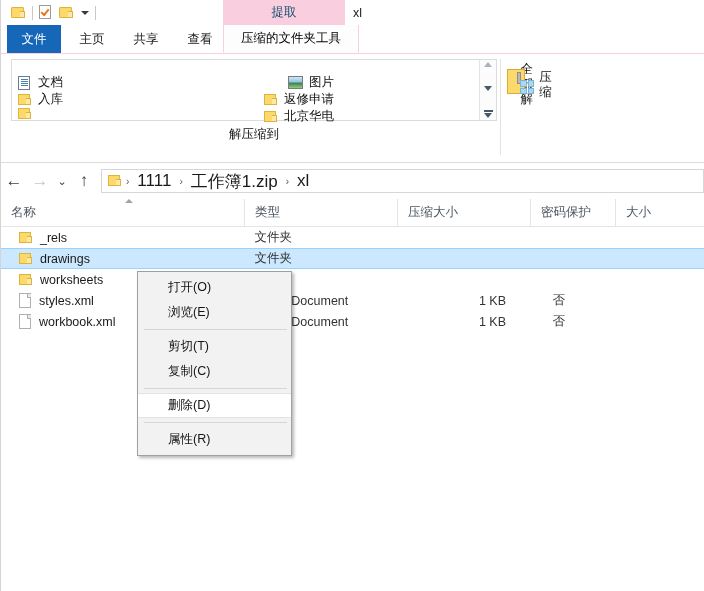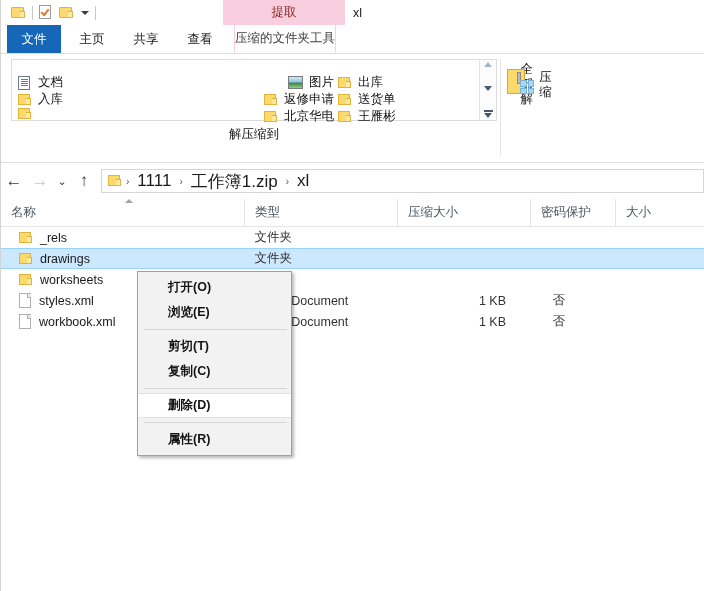--- a/index.html
+++ b/index.html
@@ -107,21 +107,21 @@
   }
 
   
   .ctx-group {
     position: absolute;
     left: 222px;
     top: 0;
     width: 122px;
     height: 25px;
     background: #f9cede;
-    color: #7f1d1d;
+    color: #0c4a6e;
     font-size: 12.5px;
     display: flex;
     align-items: center;
     justify-content: center;
   }
   .winlabel {
     position: absolute;
     left: 352px;
     top: 0;
     height: 25px;
@@ -153,27 +153,27 @@
   .tab-file {
     left: 6px;
     width: 54px;
     background: #1667b8;
     color: #ffffff;
   }
   .tab-home   { left: 66px;  width: 50px; }
   .tab-share  { left: 120px; width: 50px; }
   .tab-view   { left: 174px; width: 50px; }
   .tab-ctx {
-    left: 233px;
-    width: 102px;
+    left: 222px;
+    width: 136px;
     background: #fdfdfd;
     border-left: 1px solid #f9cede;
     border-right: 1px solid #f9cede;
     border-bottom: 1px solid #fdfdfd;
-    color: #404040;
+    color: #000000;
   }
 
   
   .ribbon {
     height: 109px;
     background: #ffffff;
     position: relative;
     border-bottom: 1px solid #dcdcdc;
     box-sizing: border-box;
   }
@@ -517,23 +517,22 @@
   }
   .ctxitem {
     height: 25px;
     display: flex;
     align-items: center;
     padding-left: 30px;
     font-size: 12.5px;
     color: #141414;
     cursor: default;
     box-sizing: border-box;
-    font-weight: bold;
-  }
-  .ctxitem.bold { font-weight: bold; }
+  }
+  .ctxitem.bold { font-weight: normal; }
   .ctxitem.hover {
     background: #ffffff;
     border-top: 1px solid #e2e2e2;
     border-bottom: 1px solid #e2e2e2;
   }
   .ctxsep {
     height: 1px;
     background: #d6d6d6;
     margin: 4px 4px 4px 6px;
   }
@@ -591,34 +590,20 @@
           <div class="gal-item">
             <span class="folder-small"></span>
             <span>返修申请</span>
           </div>
           <div class="gal-item">
             <span class="folder-small"></span>
             <span>北京华电</span>
           </div>
         </div>
 
-        <div class="gal-col gal-col-3">
-          <div class="gal-item">
-            <span class="folder-small"></span>
-            <span>出库</span>
-          </div>
-          <div class="gal-item">
-            <span class="folder-small"></span>
-            <span>送货单</span>
-          </div>
-          <div class="gal-item">
-            <span class="folder-small"></span>
-            <span>王雁彬</span>
-          </div>
-        </div>
 
       </div>
 
       <div class="gal-scroll">
         <span class="gal-arrow up"></span>
         <span class="gal-arrow down"></span>
         <span class="gal-more">
           <span class="gal-more-bar"></span>
           <span class="gal-arrow down"></span>
         </span>

